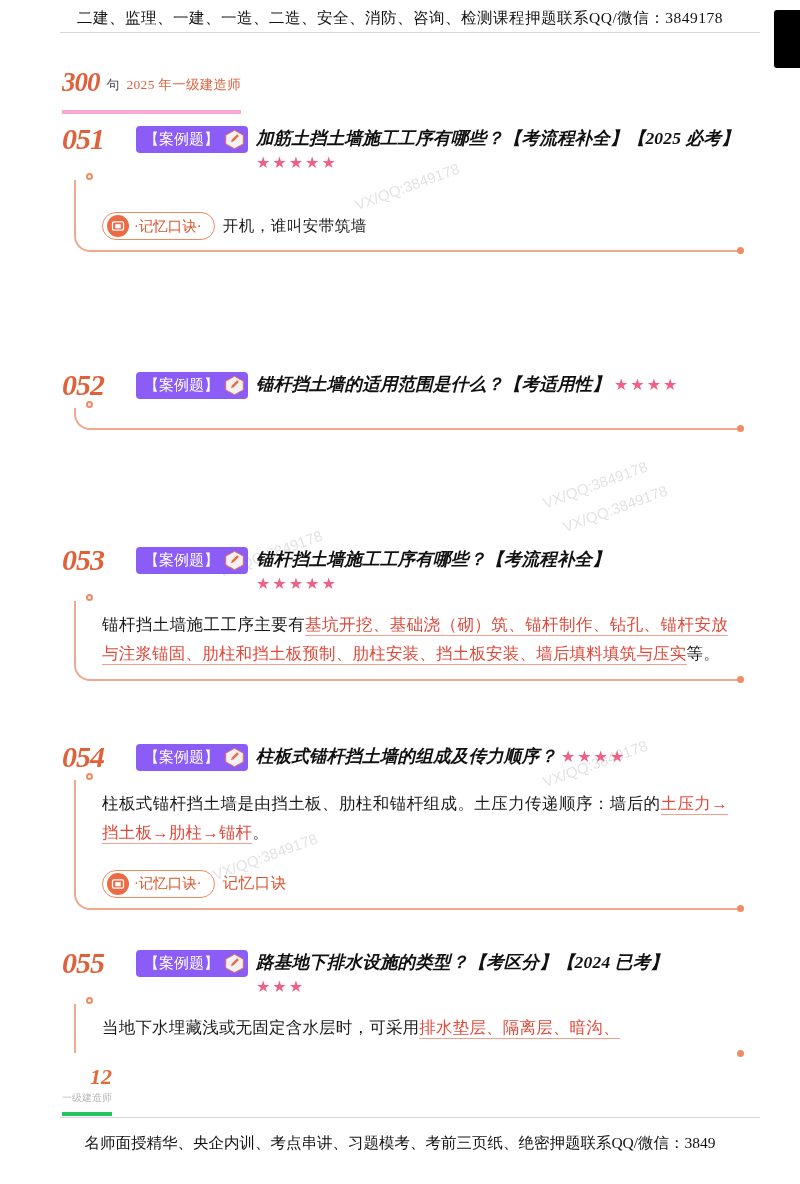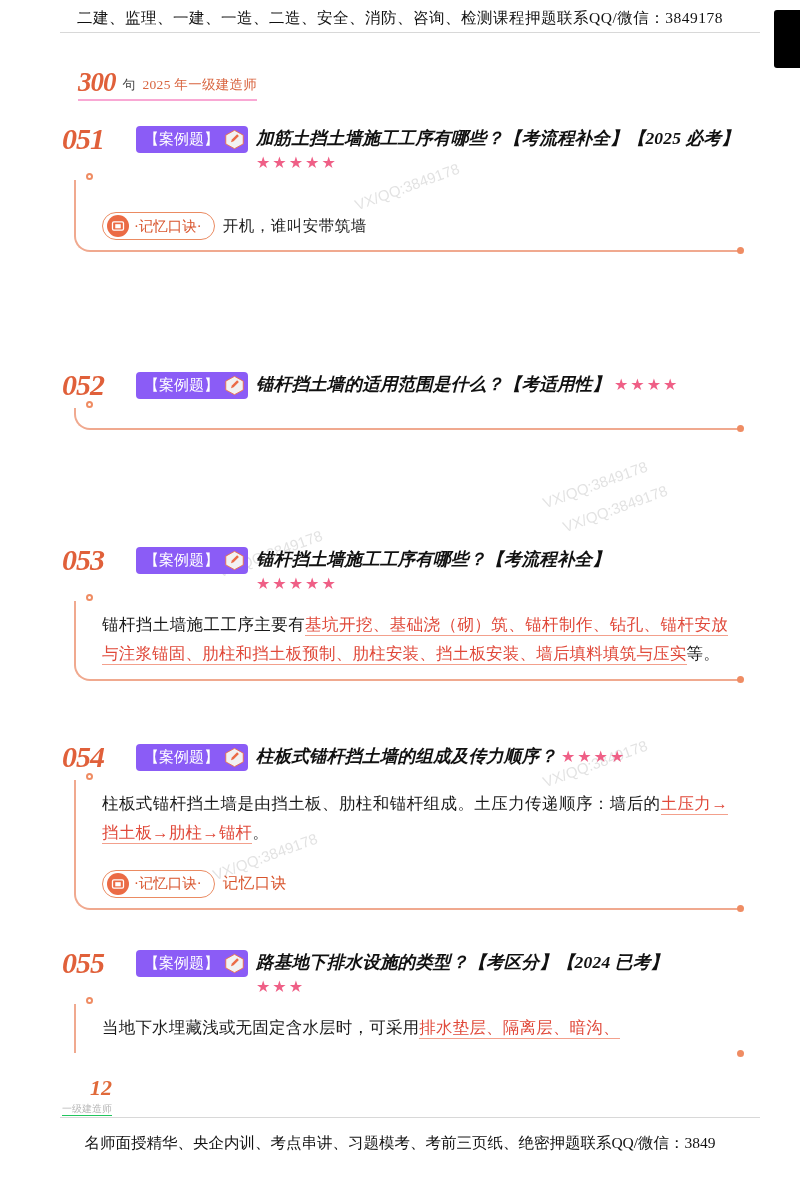--- a/index.html
+++ b/index.html
@@ -82,35 +82,35 @@
     font-family: "Liberation Serif", serif;
     font-style: italic;
     font-weight: bold;
     font-size: 22px;
     color: #e06a3a;
     line-height: 1;
   }
   .page-num .cap {
     font-size: 10px;
     color: #b8b8b8;
-    border-bottom: 1px solid #22c55e;
-    padding-bottom: 1px;
+    border-bottom: 4px solid #22c55e;
+    padding-bottom: 9px;
     line-height: 1.1;
   }
 
   
   .series-title {
     position: absolute;
     top: 70px;
-    left: 78px;
+    left: 62px;
     display: flex;
     align-items: flex-end;
     gap: 7px;
-    border-bottom: 2px solid #f9a8d4;
-    padding-bottom: 3px;
+    border-bottom: 4px solid #f9a8d4;
+    padding-bottom: 14px;
   }
   .series-title .big {
     font-family: "Liberation Serif", serif;
     font-style: italic;
     font-weight: bold;
     font-size: 27px;
     color: #e0603a;
     line-height: 0.95;
     letter-spacing: -1px;
   }

